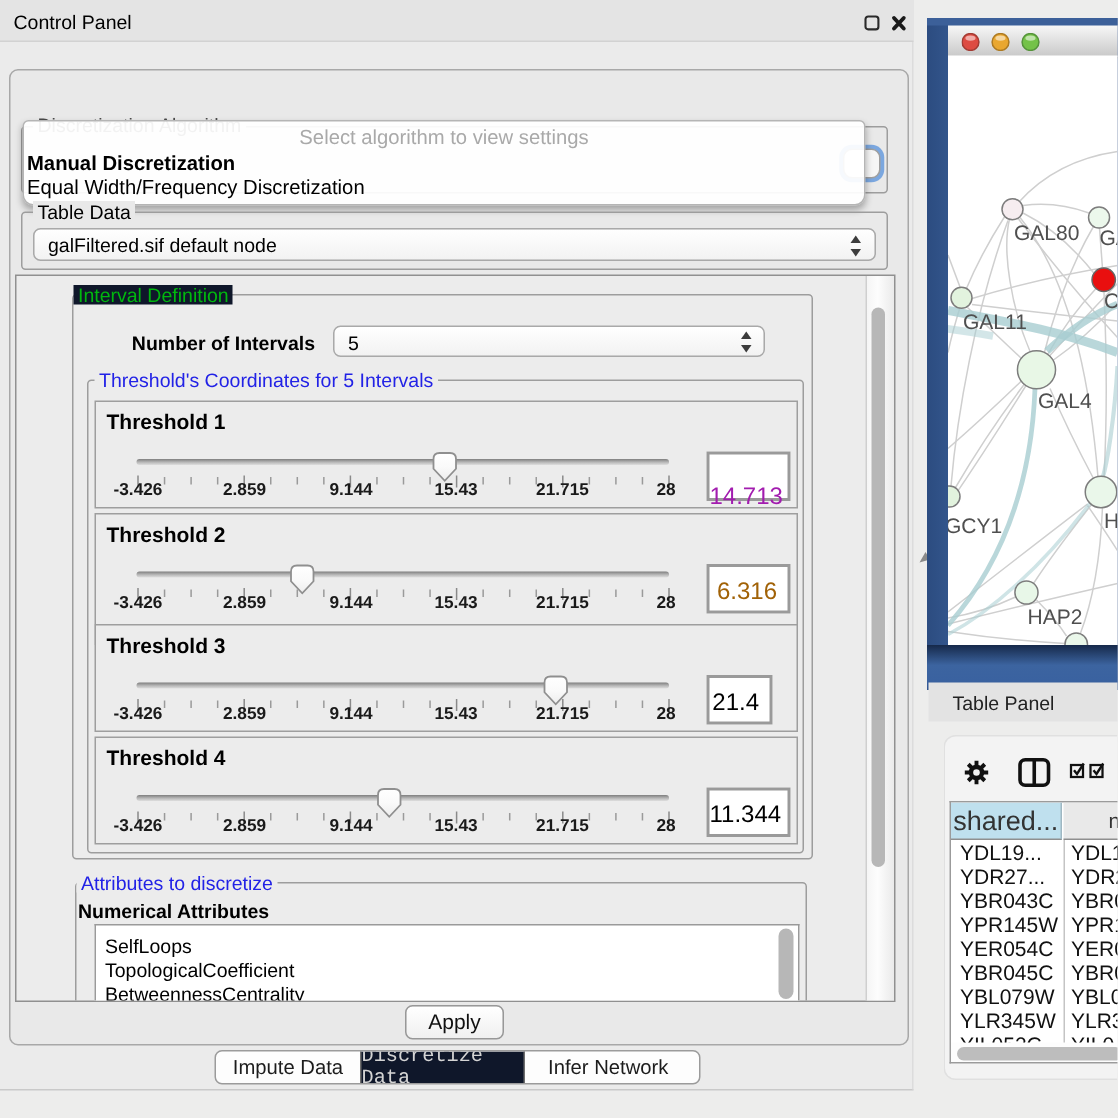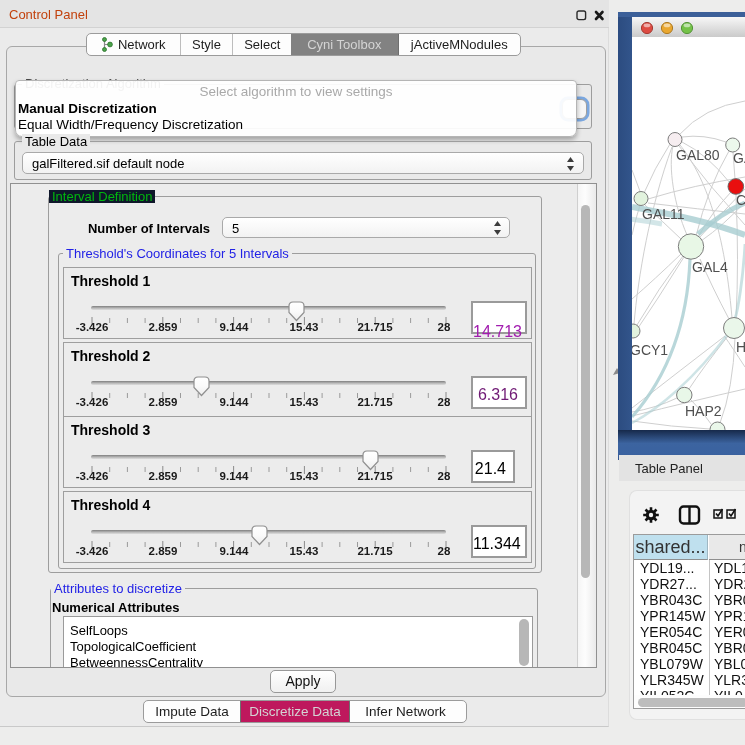--- a/index.html
+++ b/index.html
@@ -12,43 +12,29 @@
   .grp { position:absolute; border:1px solid #9d9d9d; border-radius:3px; }
   .grp-label { position:absolute; background:#e9e9e9; padding:0 3px; font-size:13px; line-height:13px; }
 </style>
 </head>
 <body>
 <div id="stage">
 
   <div class="abs" id="ctrlwin" style="left:0;top:0;width:609px;height:727px;background:#ebebeb;border-bottom:1px solid #c9c9c9;border-right:1px solid #dcdcdc;">
 
     <div class="abs" style="left:0;top:0;width:609px;height:28px;background:#e4e4e4;border-bottom:1px solid #d2d2d2;">
-      <div class="abs" style="left:9px;top:7px;font-size:13px;color:#c2410c;">Control Panel</div>
+      <div class="abs" style="left:9px;top:7px;font-size:13px;color:#000000;">Control Panel</div>
       <svg class="abs" style="left:576px;top:10px;" width="30" height="11" viewBox="0 0 30 11">
         <rect x="1" y="1" width="8.6" height="8.6" rx="1.8" fill="none" stroke="#2a2a2a" stroke-width="1.4"></rect>
         <path d="M20 2 L26.5 9 M26.5 2 L20 9" stroke="#1a1a1a" stroke-width="2.6" stroke-linecap="round"></path>
       </svg>
     </div>
 
     <div class="abs" style="left:6px;top:46px;width:600px;height:651px;background:#e9e9e9;border:1px solid #a8a8a8;border-radius:6px;"></div>
 
-    <div class="abs" style="left:86px;top:33px;width:435px;height:23px;background:#fdfdfd;border:1px solid #9b9b9b;border-radius:5px;overflow:hidden;display:flex;font-size:13px;color:#1c1c1c;">
-      <div style="width:94px;border-right:1px solid #bdbdbd;display:flex;align-items:center;justify-content:center;">
-        <svg width="13" height="15" viewBox="0 0 13 15" style="margin-right:4px;">
-          <path d="M3.5 3 V12 M3.5 7.5 H8.5" stroke="#8a8a8a" stroke-width="1.2" fill="none"></path>
-          <circle cx="3.5" cy="2.5" r="2" fill="#4aa34a" stroke="#2c722c" stroke-width="0.8"></circle>
-          <circle cx="9" cy="7.5" r="2.4" fill="#4aa34a" stroke="#2c722c" stroke-width="0.8"></circle>
-          <circle cx="3.5" cy="12.5" r="2" fill="#4aa34a" stroke="#2c722c" stroke-width="0.8"></circle>
-        </svg>
-        Network</div>
-      <div style="width:53px;border-right:1px solid #bdbdbd;display:flex;align-items:center;justify-content:center;">Style</div>
-      <div style="width:58px;display:flex;align-items:center;justify-content:center;">Select</div>
-      <div style="width:107px;background:#828282;color:#d4d4d4;display:flex;align-items:center;justify-content:center;">Cyni Toolbox</div>
-      <div style="width:123px;border-left:1px solid #6f6f6f;display:flex;align-items:center;justify-content:center;">jActiveMNodules</div>
-    </div>
 
     <div class="grp" style="left:14px;top:84px;width:578px;height:45px;border-radius:3px;"></div>
     <div class="abs" style="left:22px;top:76px;background:#e9e9e9;padding:0 3px;font-size:13px;color:#4a4a4a;">Discretization Algorithm</div>
 
     <div class="abs" style="left:562px;top:99px;width:25px;height:20px;background:#f6f6f6;border:1px solid #9f9f9f;border-radius:6px;box-shadow:0 0 0 2.5px rgba(95,150,220,0.8);"></div>
 
     <div class="abs" style="left:15px;top:80px;width:562px;height:57px;background:rgba(255,255,255,0.93);border:1px solid #b5b5b5;border-radius:4px 4px 7px 7px;box-shadow:0 3px 5px rgba(0,0,0,0.3);"></div>
     <div class="abs" style="left:15px;top:84px;width:562px;text-align:center;font-size:13.5px;color:#a9a9a9;">Select algorithm to view settings</div>
     <div class="abs" style="left:18px;top:101px;font-size:13.5px;font-weight:bold;color:#000;">Manual Discretization</div>
     <div class="abs" style="left:18px;top:117px;font-size:13.5px;color:#000;">Equal Width/Frequency Discretization</div>
@@ -158,21 +144,21 @@
   <svg class="abs" style="left:129px;top:33px;" width="17" height="21" viewBox="0 0 17 21">
     <defs>
               <linearGradient id="thg158" x1="0" y1="0" x2="0" y2="1">
                 <stop offset="0" stop-color="#ffffff"></stop>
                 <stop offset="0.5" stop-color="#fafafa"></stop>
                 <stop offset="1" stop-color="#ededed"></stop>
               </linearGradient>
             </defs>
     <path d="M1 5 Q1 1 5 1 H12 Q16 1 16 5 V11.5 L8.5 19.5 L1 11.5 Z" fill="url(#thg158)" stroke="#8f8f8f" stroke-width="1.2"></path>
           </svg>
-  <div class="abs" style="left:407px;top:33px;width:56px;height:33px;background:#ffffff;border:2px solid #9a9a9a;font-size:16px;color:#701a75;text-align:right;padding:8px 7px 0 0;">6.316</div>
+  <div class="abs" style="left:407px;top:33px;width:56px;height:33px;background:#ffffff;border:2px solid #9a9a9a;font-size:16px;color:#a16207;text-align:right;padding:8px 7px 0 0;">6.316</div>
 </div>
 <div class="abs" style="left:52px;top:232px;width:469px;height:72px;border:1px solid #9e9e9e;background:#ececec;">
   <div class="abs" style="left:7px;top:5px;font-size:14px;font-weight:bold;color:#000;">Threshold 3</div>
   <div class="abs" style="left:27px;top:38px;width:355px;height:4px;border-radius:2px;background:linear-gradient(#7e7e7e,#b9b9b9 55%,#dedede);"></div>
   <svg class="abs" style="left:0;top:48px;" width="410" height="10" viewBox="0 0 410 10">
             <path d="M28.0 1 V9" stroke="#8a8a8a" stroke-width="1"></path>
             <path d="M45.7 2 V7" stroke="#9a9a9a" stroke-width="1"></path>
             <path d="M63.4 2 V7" stroke="#9a9a9a" stroke-width="1"></path>
             <path d="M81.1 2 V7" stroke="#9a9a9a" stroke-width="1"></path>
             <path d="M98.8 1 V9" stroke="#8a8a8a" stroke-width="1"></path>
@@ -267,21 +253,21 @@
       </div>
     </div>
 
     <div class="abs" style="left:577px;top:184px;width:19px;height:483px;background:linear-gradient(90deg,#f5f5f5,#fdfdfd 40%,#eaeaea);border-left:1px solid #cfcfcf;"></div>
     <div class="abs" style="left:581px;top:205px;width:9px;height:373px;background:#b7b7b7;border-radius:5px;"></div>
 
     <div class="abs" style="left:270px;top:670px;width:66px;height:23px;background:linear-gradient(#ffffff,#f0f0f0);border:1px solid #989898;border-radius:5px;text-align:center;font-size:14px;color:#111;line-height:21px;">Apply</div>
 
     <div class="abs" style="left:143px;top:700px;width:324px;height:23px;background:#fdfdfd;border:1px solid #9b9b9b;border-radius:5px;overflow:hidden;display:flex;font-size:13.5px;color:#1c1c1c;">
       <div style="width:96px;display:flex;align-items:center;justify-content:center;">Impute Data</div>
-      <div style="width:110px;background:#be185d;color:#d4d4d4;display:flex;align-items:center;justify-content:center;border-left:1px solid #6f6f6f;border-right:1px solid #6f6f6f;">Discretize Data</div>
+      <div style="width:110px;background:#0f172a;color:#d4d4d4;display:flex;align-items:center;justify-content:center;border-left:1px solid #6f6f6f;border-right:1px solid #6f6f6f;font-family:Liberation Mono, monospace;">Discretize Data</div>
       <div style="width:111px;display:flex;align-items:center;justify-content:center;">Infer Network</div>
     </div>
   </div>
 
   <svg class="abs" style="left:612px;top:367px;" width="9" height="9" viewBox="0 0 9 9">
       <path d="M1 8 L5 1 L8 6 Z" fill="#8a8a8a"></path>
     </svg>
 
   <div class="abs" style="left:618px;top:12px;width:127px;height:448px;background:linear-gradient(90deg,#2c4c80,#4068a4 35%,#3a62a0 85%,#31528a);">
     <div class="abs" style="left:0;top:0;width:127px;height:5px;background:#3c6099;"></div>

